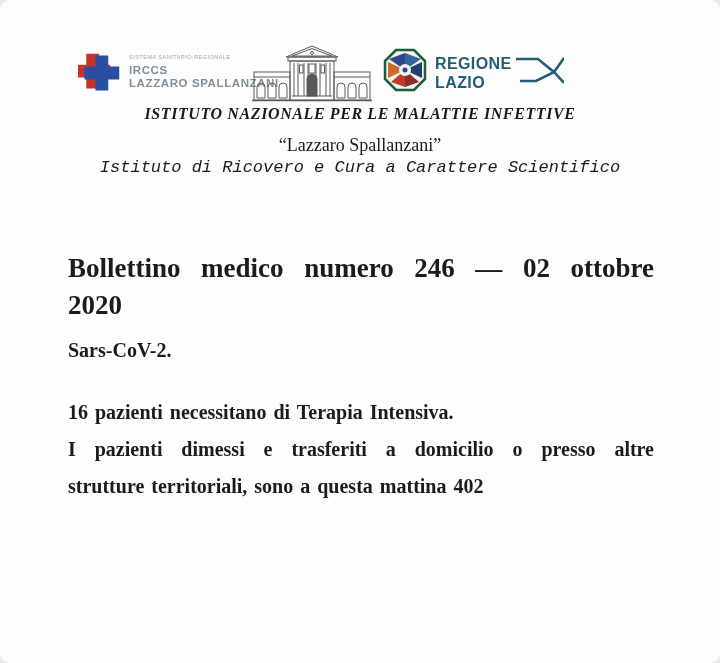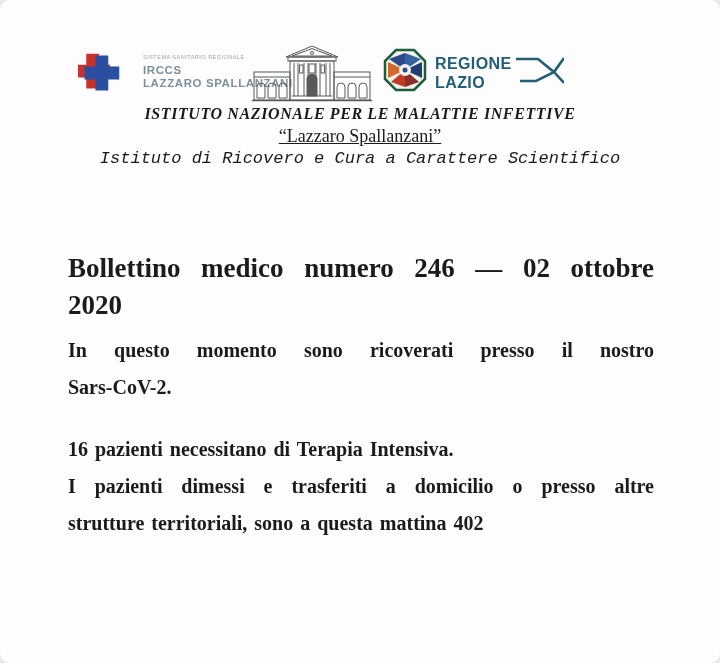--- a/index.html
+++ b/index.html
@@ -3,31 +3,31 @@
 <meta charset="utf-8">
 <style>
   html,body{margin:0;padding:0;background:#e9e9e9;}
   .page{
     width:720px;height:663px;background:#fdfdfd;position:relative;overflow:hidden;
     font-family:"Liberation Serif",serif;color:#1b1b1b;margin:0 auto;border-radius:10px;
   }
   
   .logos{position:absolute;top:44px;left:78px;width:470px;height:62px;}
   .logo-irccs{position:absolute;left:0;top:8px;display:flex;align-items:flex-start;}
-  .irccs-text{margin-left:21px;font-family:"Liberation Sans",sans-serif;margin-top:2px;}
+  .irccs-text{margin-left:7px;font-family:"Liberation Sans",sans-serif;margin-top:2px;}
   .irccs-tagline{font-size:5.5px;letter-spacing:.5px;color:#9aa5ad;margin-bottom:4px;white-space:nowrap;}
   .irccs-name{font-size:11.5px;line-height:13px;font-weight:600;color:#7e8f9c;letter-spacing:.6px;white-space:nowrap;}
   .logo-building{position:absolute;left:174px;top:0;}
   .logo-regione{position:absolute;left:305px;top:4px;display:flex;align-items:flex-start;}
   .regione-text{font-family:"Liberation Sans",sans-serif;font-weight:bold;font-size:16px;
     line-height:19px;color:#235e76;letter-spacing:.4px;margin:6px 4px 0 8px;white-space:nowrap;}
   
   .org-header{position:absolute;top:105px;left:0;right:0;text-align:center;}
   .org-name{font-size:16px;font-weight:bold;font-style:italic;letter-spacing:.6px;}
-  .org-quote{font-size:18px;margin-top:3px;text-decoration:underline;}
+  .org-quote{font-size:18px;margin-top:12px;}
   .org-sub{font-size:17px;font-style:italic;margin-top:2px;font-family:Liberation Mono, monospace;}
   .org-div{font-size:22px;font-weight:bold;margin-top:4px;letter-spacing:1px;}
   
   .bulletin{position:absolute;left:68px;right:66px;top:250px;}
   .b-title{font-size:27px;font-weight:bold;line-height:37px;margin-bottom:8px;}
   .para{font-size:20px;font-weight:bold;line-height:37px;word-spacing:2px;}
   .para-1{margin-bottom:25px;}
   .para-2{}
   .line.stretch{text-align:justify;text-align-last:justify;}
   svg{display:block;}
@@ -121,21 +121,20 @@
   </div>
 
   <div class="bulletin">
 
     <div class="b-title">
       <div class="line stretch">Bollettino medico numero 246 — 02 ottobre</div>
       <div class="line">2020</div>
     </div>
 
     <div class="para para-1">
-      <div class="line stretch">In questo momento sono ricoverati presso il nostro</div>
       <div class="line">Sars-CoV-2.</div>
     </div>
 
     <div class="para para-2">
       <div class="line">16 pazienti necessitano di Terapia Intensiva.</div>
     </div>
 
     <div class="para para-3">
       <div class="line stretch">I pazienti dimessi e trasferiti a domicilio o presso altre</div>
       <div class="line">strutture territoriali, sono a questa mattina 402</div>

